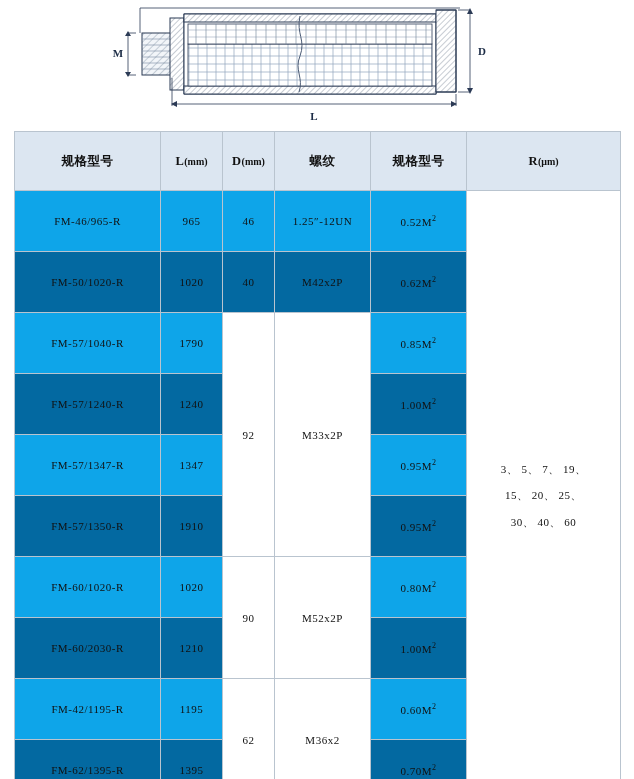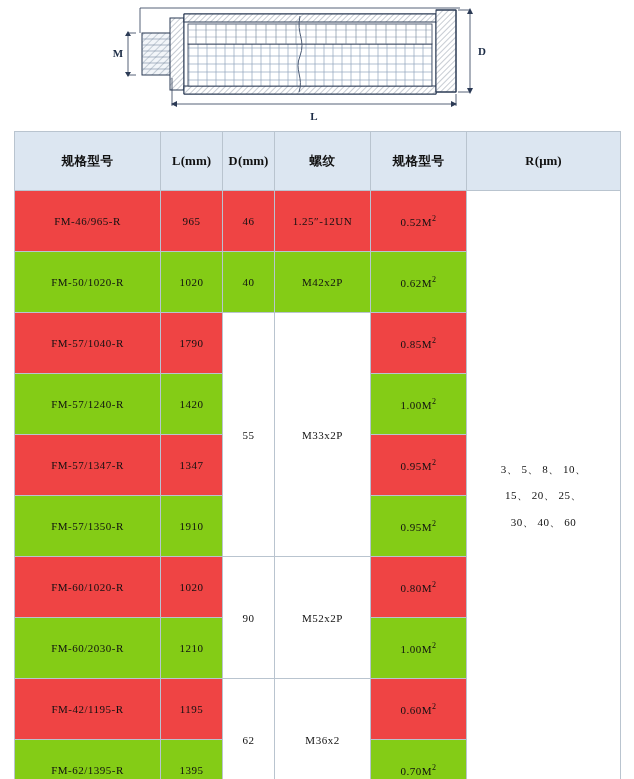--- a/index.html
+++ b/index.html
@@ -46,31 +46,31 @@
     letter-spacing: 0.5px;
   }
   table.spec thead th {
     background: #dce6f1;
     height: 56px;
     font-weight: bold;
     font-size: 12.5px;
     margin-top: 28px;
   }
   table.spec thead th .sub {
-    font-size: 13px;
+    font-size: 10px;
     letter-spacing: 0;
   }
   table.spec tbody td {
     height: 58px;
   }
   tr.alt td {
-    background: #84cc16;
+    background: #0369a1;
   }
   tr.plain td {
-    background: #ef4444;
+    background: #0ea5e9;
   }
   td.merged {
     background: #ffffff !important;
   }
   sup {
     font-size: 8px;
     vertical-align: super;
   }
   .r-col {
     line-height: 2.4;
@@ -207,45 +207,45 @@
     </thead>
     <tbody>
 
       <tr class="plain">
         <td>FM-46/965-R</td>
         <td>965</td>
         <td>46</td>
         <td>1.25″-12UN</td>
         <td><span>0.52</span><span>M</span><sup>2</sup></td>
         <td class="merged r-col" rowspan="10">
-          <div>3、 5、 8、 10、</div>
+          <div>3、 5、 7、 19、</div>
           <div>15、 20、 25、</div>
           <div>30、 40、 60</div>
         </td>
       </tr>
 
       <tr class="alt">
         <td>FM-50/1020-R</td>
         <td>1020</td>
         <td>40</td>
         <td>M42x2P</td>
         <td><span>0.62</span><span>M</span><sup>2</sup></td>
       </tr>
 
       <tr class="plain">
         <td>FM-57/1040-R</td>
         <td>1790</td>
-        <td class="merged" rowspan="4">55</td>
+        <td class="merged" rowspan="4">92</td>
         <td class="merged" rowspan="4">M33x2P</td>
         <td><span>0.85</span><span>M</span><sup>2</sup></td>
       </tr>
 
       <tr class="alt">
         <td>FM-57/1240-R</td>
-        <td>1420</td>
+        <td>1240</td>
         <td><span>1.00</span><span>M</span><sup>2</sup></td>
       </tr>
 
       <tr class="plain">
         <td>FM-57/1347-R</td>
         <td>1347</td>
         <td><span>0.95</span><span>M</span><sup>2</sup></td>
       </tr>
 
       <tr class="alt">

